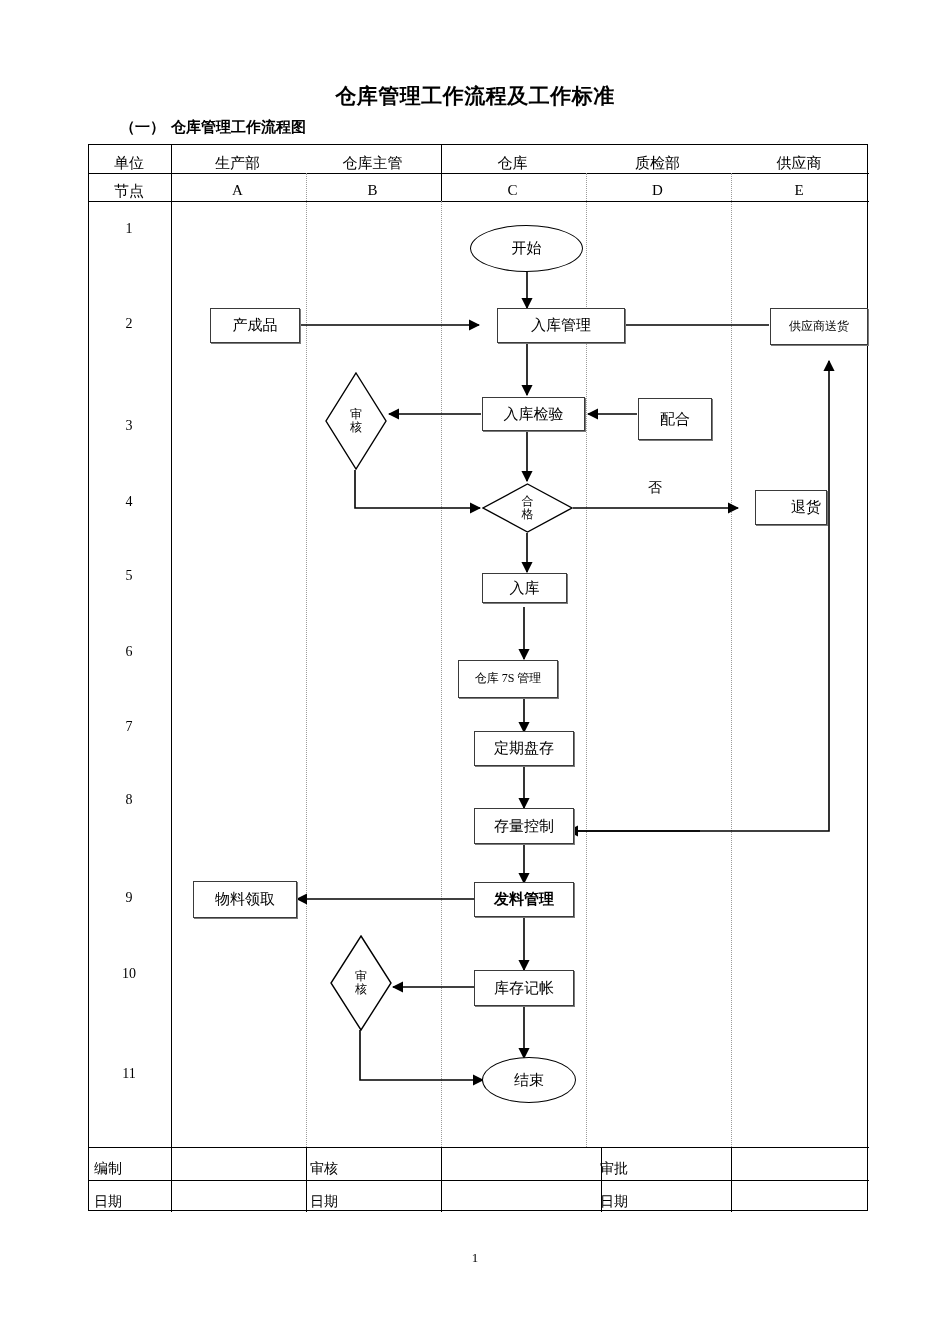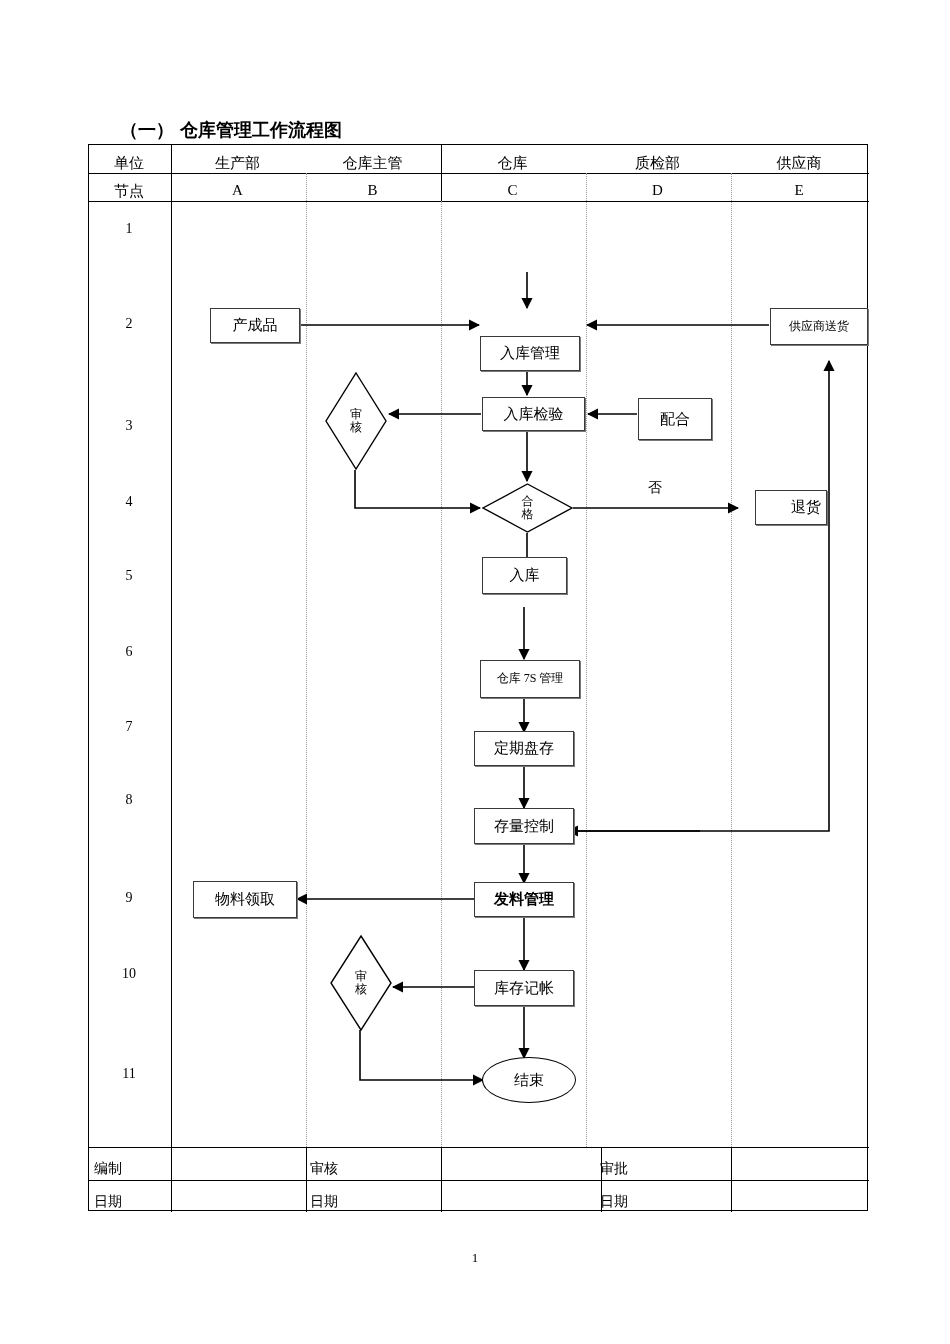--- a/index.html
+++ b/index.html
@@ -32,21 +32,21 @@
     font-family: "Liberation Sans", "DejaVu Sans", sans-serif;
     font-weight: bold;
     font-size: 21px;
     letter-spacing: 0.5px;
   }
   .sub-title {
     position: absolute;
     left: 120px; top: 118px;
     font-family: "Liberation Sans", "DejaVu Sans", sans-serif;
     font-weight: bold;
-    font-size: 18px;
+    font-size: 15px;
     white-space: nowrap;
   }
   .sub-title .sub-num { margin-right: 6px; }
 
   
   .frame {
     position: absolute;
     left: 88px; top: 144px;
     width: 780px;
     height: 1067px;
@@ -166,20 +166,21 @@
     text-align: center;
     font-size: 13px;
     font-family: "Liberation Serif", "DejaVu Serif", serif;
   }
 </style>
 </head>
 <body>
 
 <div id="page">
 
+  <div class="doc-title">仓库管理工作流程及工作标准</div>
 
   <div class="sub-title">
     <span class="sub-num">（一）</span><span>仓库管理工作流程图</span>
   </div>
 
   <div class="frame">
 
     <div class="hline" style="top:28px;"></div>
     <div class="hline" style="top:56px;"></div>
     <div class="hline" style="top:1002px;"></div>
@@ -280,26 +281,29 @@
       <path d="M 524 1005 L 524 1058"></path>
 
       <path d="M 360 1030 L 360 1080 L 483 1080"></path>
     </g>
 
     <g stroke="#000" stroke-width="1.6" fill="none">
       <path d="M 700 831 L 568 831" marker-end="url(#ah)"></path>
     </g>
   </svg>
 
+  <div class="node ellipse" style="left:470px; top:225px; width:113px; height:47px;">
+    <span>开始</span>
+  </div>
 
   <div class="node box" style="left:210px; top:308px; width:90px; height:35px;">
     <span>产成品</span>
   </div>
 
-  <div class="node box" style="left:480px; top:308px; width:100px; height:35px;margin-top:28px;">
+  <div class="node box" style="left:497px; top:308px; width:128px; height:35px;">
     <span>入库管理</span>
   </div>
 
   <div class="node box small" style="left:770px; top:308px; width:98px; height:37px;">
     <span>供应商送货</span>
   </div>
 
   <div class="diamond" style="left:325px; top:372px; width:62px; height:98px;">
     <svg width="62" height="98" viewBox="0 0 62 98" xmlns="http://www.w3.org/2000/svg">
       <polygon points="31,1 61,49 31,97 1,49" fill="#fff" stroke="#000" stroke-width="1.4"></polygon>
@@ -321,25 +325,25 @@
     </svg>
     <span class="dlabel">合格</span>
   </div>
 
   <div class="edge-label" style="left:648px; top:479px;">否</div>
 
   <div class="node box" style="left:755px; top:490px; width:72px; height:35px;padding-left:30px;">
     <span>退货</span>
   </div>
 
-  <div class="node box" style="left:482px; top:557px; width:85px; height:37px;">
+  <div class="node box" style="left:482px; top:573px; width:85px; height:30px;">
     <span>入库</span>
   </div>
 
-  <div class="node box small" style="left:480px; top:660px; width:100px; height:38px;">
+  <div class="node box small" style="left:458px; top:660px; width:100px; height:38px;">
     <span>仓库 7S 管理</span>
   </div>
 
   <div class="node box" style="left:474px; top:731px; width:100px; height:35px;">
     <span>定期盘存</span>
   </div>
 
   <div class="node box" style="left:474px; top:808px; width:100px; height:36px;">
     <span>存量控制</span>
   </div>

